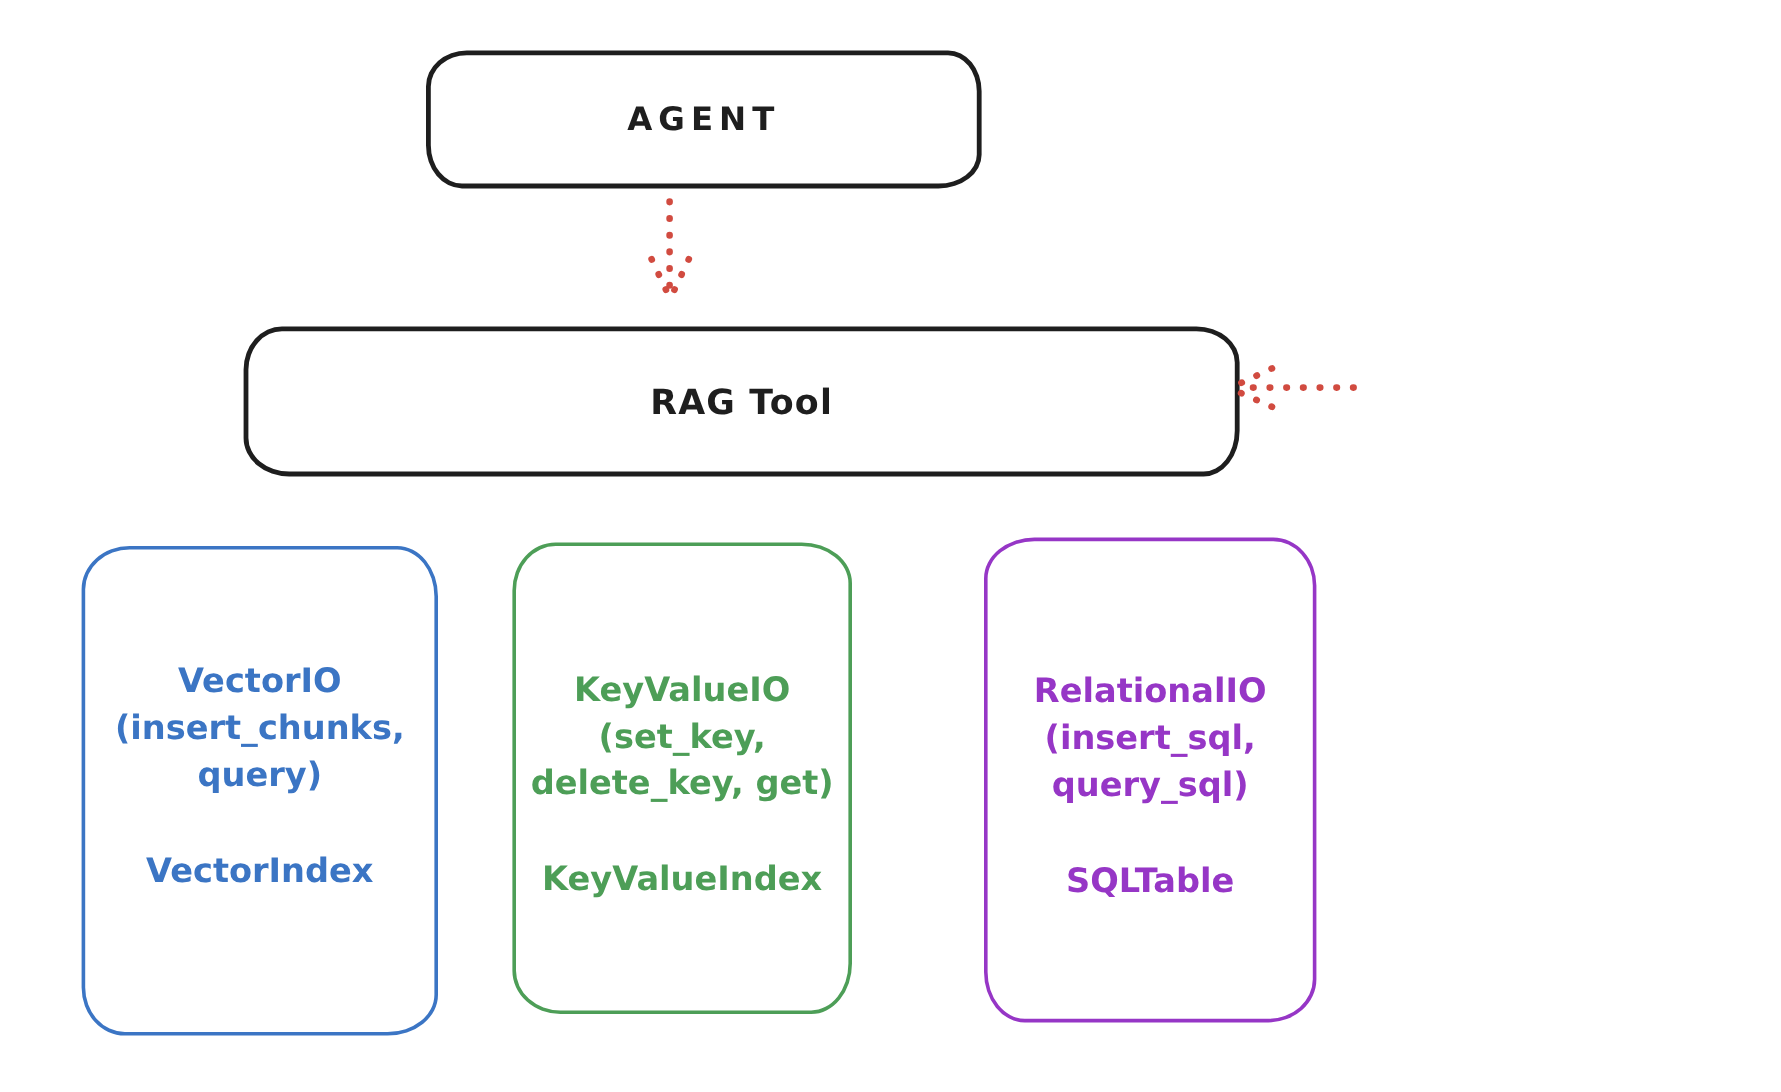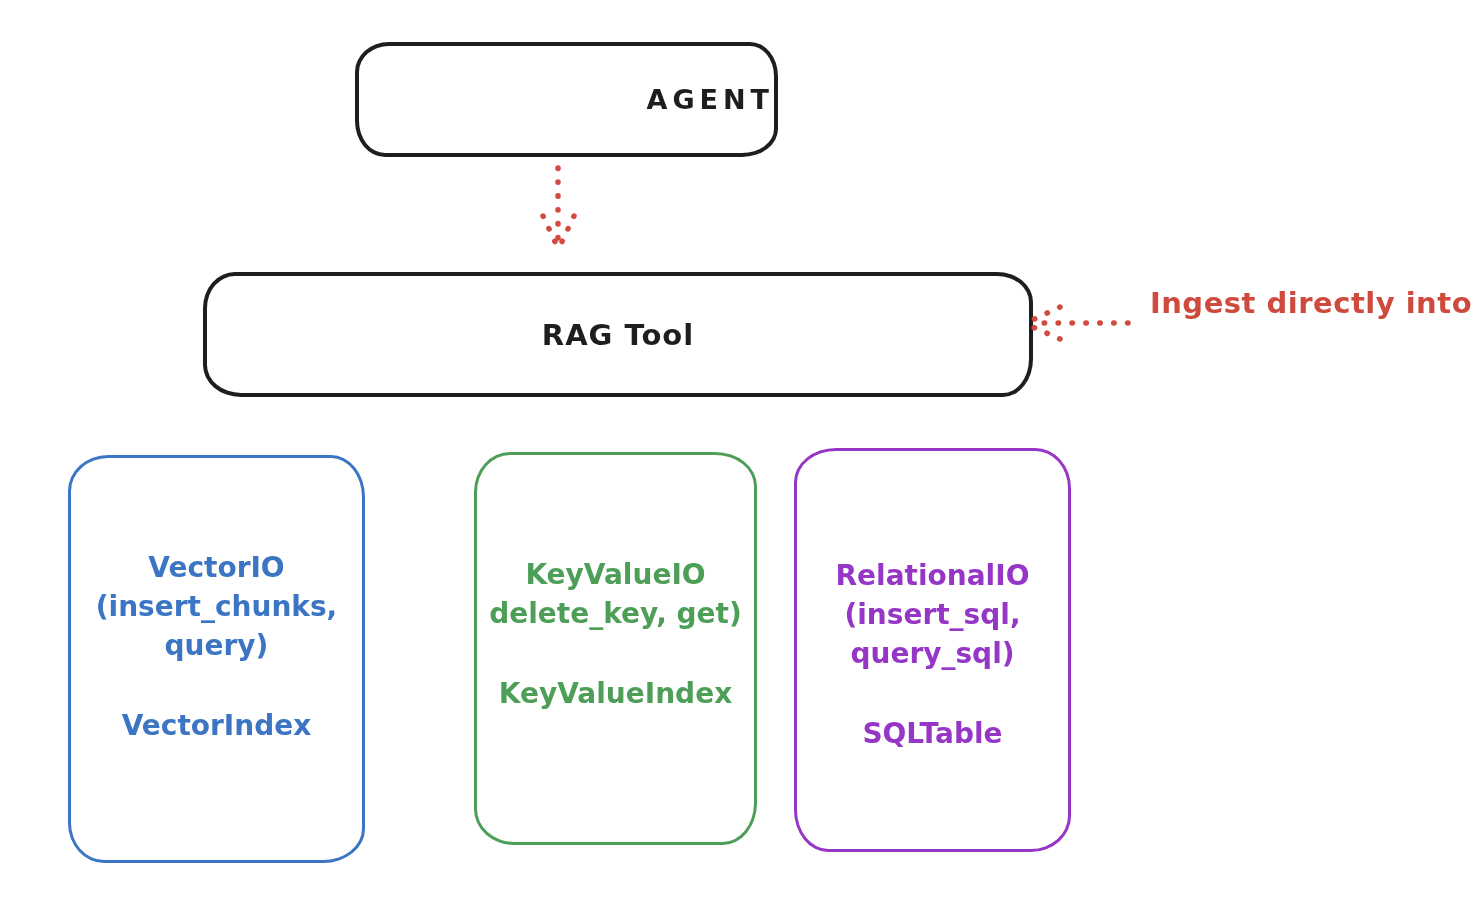--- a/index.html
+++ b/index.html
@@ -22,23 +22,23 @@
     display: flex;
     align-items: center;
     justify-content: center;
   }
   .node-black {
     border: 4px solid #1e1e1e;
     color: #1e1e1e;
   }
   
   #agent-node {
-    left: 355px; top: 42px; width: 423px; height: 115px;
+    left: 355px; top: 42px; width: 463px; height: 115px;
     border-radius: 34px 28px 36px 30px / 30px 34px 28px 36px;
-    font-size: 27px; font-weight: 700; letter-spacing: 5px; justify-content: flex-end;
+    font-size: 27px; font-weight: 700; letter-spacing: 5px;
   }
   #rag-node {
     left: 155px; top: 272px; width: 830px; height: 125px;
     border-radius: 32px 36px 30px 38px / 36px 30px 38px 32px;
     font-size: 29px; font-weight: 600; letter-spacing: 1px; margin-left: 48px;
   }
   .io-node {
     border-width: 3.5px;
     border-style: solid;
     flex-direction: column;
@@ -52,24 +52,23 @@
     left: 68px; top: 455px; width: 297px; height: 408px;
     border-color: #3b75c4; color: #3b75c4;
     border-radius: 40px 34px 42px 36px / 36px 42px 34px 40px;
     padding-top: 90px;
   }
   #keyvalue-node {
     left: 427px; top: 452px; width: 283px; height: 393px;
     border-color: #4d9e57; color: #4d9e57;
     border-radius: 36px 42px 34px 40px / 40px 34px 42px 36px;
     padding-top: 100px;
-    margin-left: 47px;
   }
   #relational-node {
-    left: 794px; top: 448px; width: 277px; height: 404px;
+    left: 820px; top: 448px; width: 277px; height: 404px;
     border-color: #9636c6; color: #9636c6;
     border-radius: 42px 36px 40px 34px / 34px 40px 36px 42px;
     padding-top: 105px;
   }
   .io-index {
     margin-top: 41px;
   }
   .annotation {
     position: absolute;
     left: 1138px; top: 283px; width: 346px;
@@ -111,32 +110,32 @@
     <span>RAG Tool</span>
   </div>
 
   <svg class="arrow-svg" style="left:1018px; top:298px;" width="120" height="55">
     <path d="M 110 25 L 14 25"></path>
     <path d="M 42 9 L 8 25"></path>
     <path d="M 42 41 L 8 26"></path>
   </svg>
 
   <div class="annotation">
-    <div>Ingest directly into</div>
   </div>
 
   <div class="node io-node" id="vector-node">
     <div>VectorIO</div>
     <div>(insert_chunks,</div>
     <div>query)</div>
     <div class="io-index">VectorIndex</div>
   </div>
 
   <div class="node io-node" id="keyvalue-node">
     <div>KeyValueIO</div>
+    <div>(set_key,</div>
     <div>delete_key, get)</div>
     <div class="io-index">KeyValueIndex</div>
   </div>
 
   <div class="node io-node" id="relational-node">
     <div>RelationalIO</div>
     <div>(insert_sql,</div>
     <div>query_sql)</div>
     <div class="io-index">SQLTable</div>
   </div>

